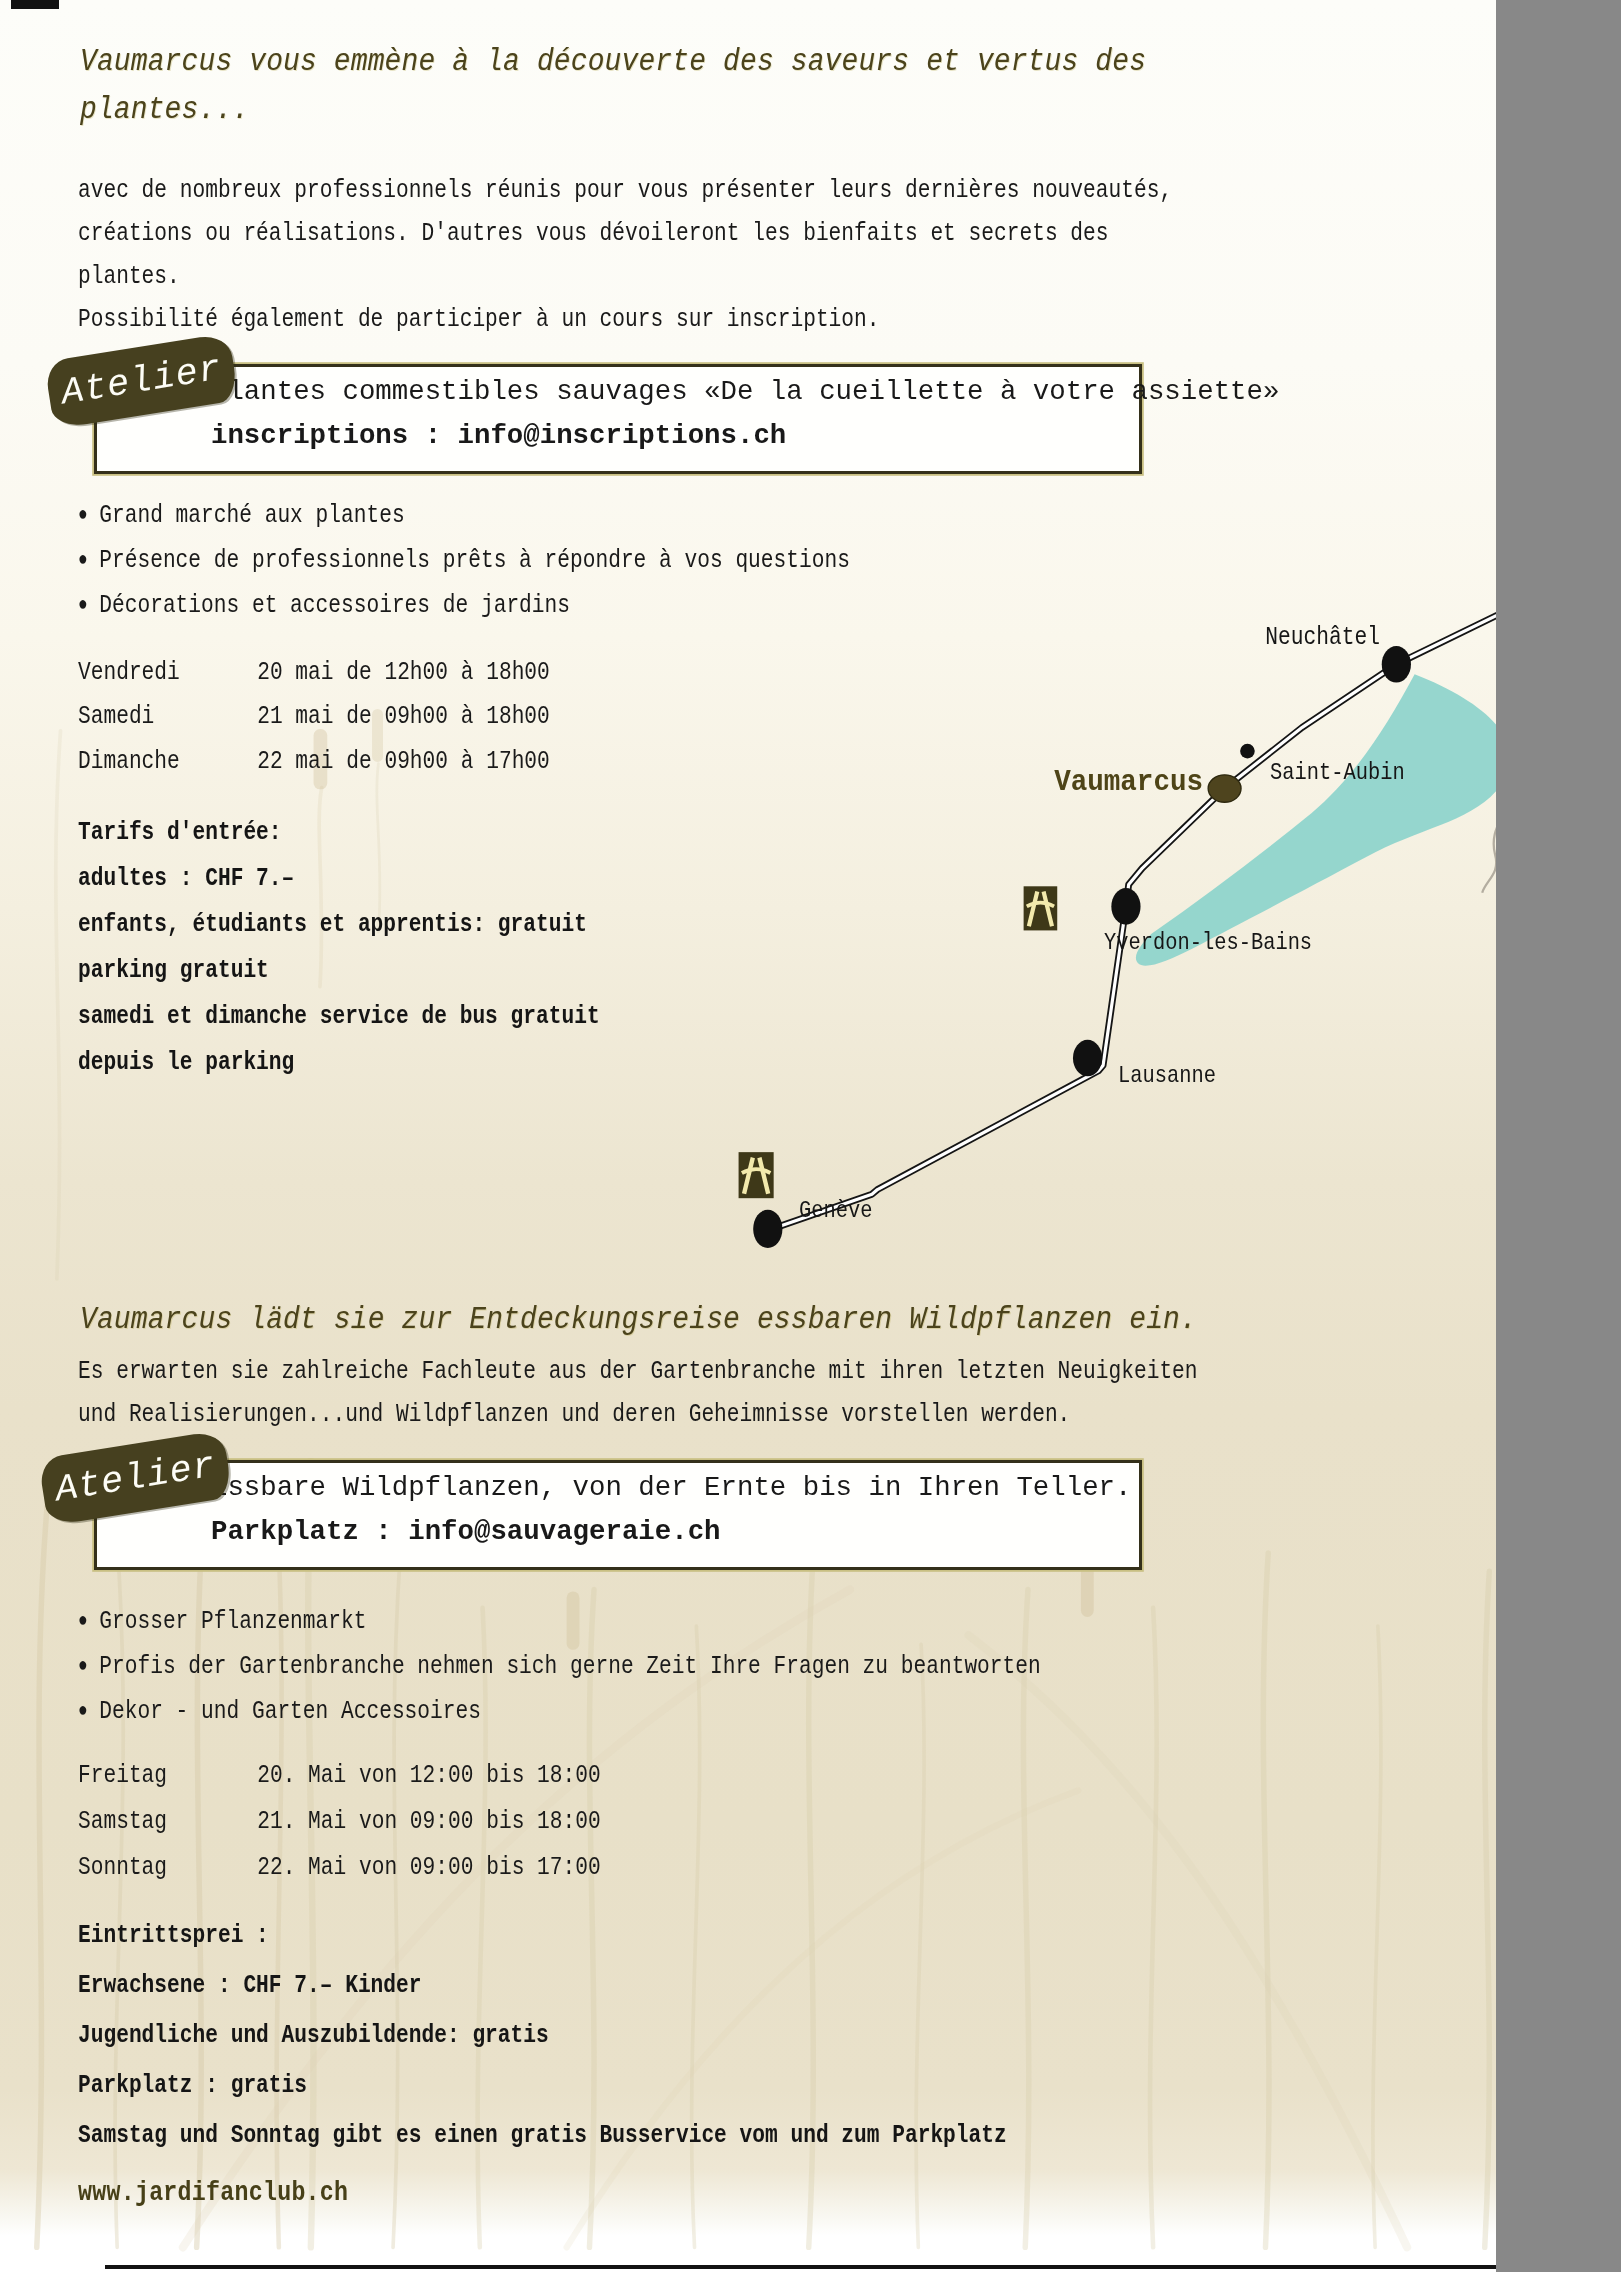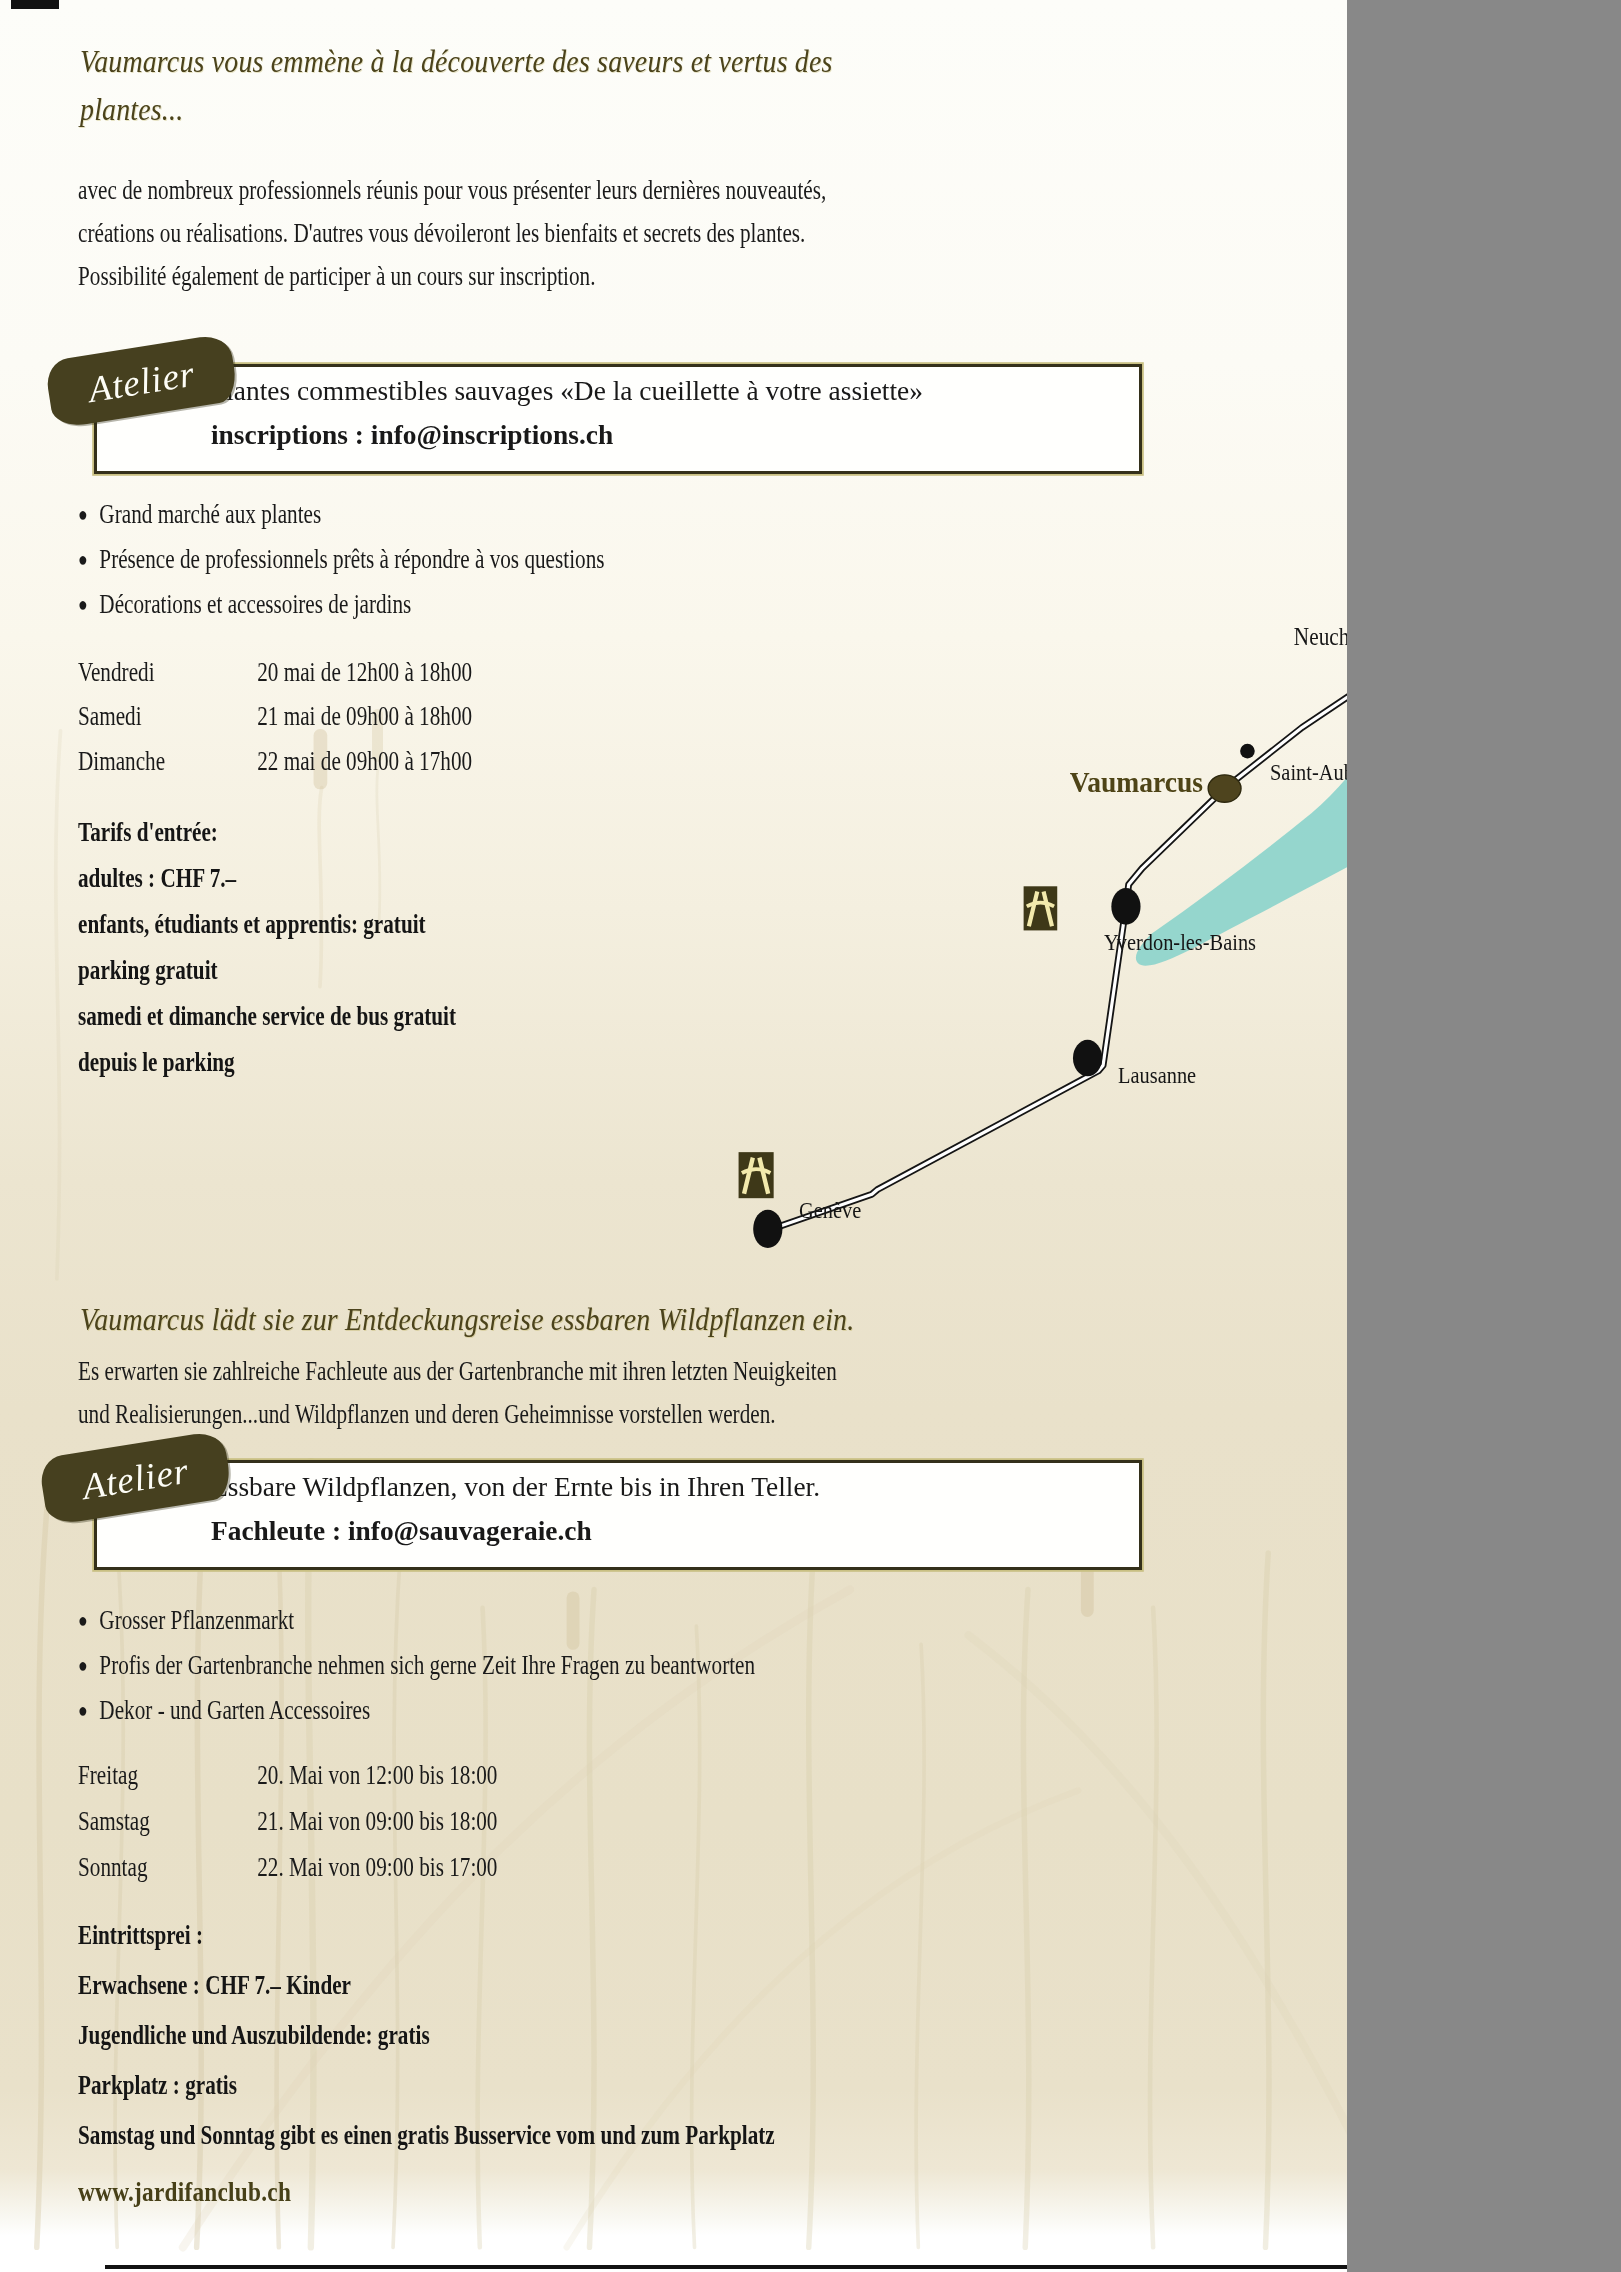--- a/index.html
+++ b/index.html
@@ -1,18 +1,18 @@
 <!DOCTYPE html>
 <html style="font-size:14.6px"><head>
 <meta charset="utf-8">
 <style>
   html,body{margin:0;padding:0;background:#888;}
   .page{
-    position:relative; width:1347px; height:2272px; overflow:hidden;
-    font-family:Liberation Serif, serif; color:#191919;
+    position:relative; width:1496px; height:2272px; overflow:hidden;
+    font-family:Liberation Mono, monospace; color:#191919;
     background:linear-gradient(180deg,
       #fdfdf9 0%, #fcfbf5 16%, #faf7ec 28%, #f4efdf 40%, #ece5d0 52%,
       #e9e1ca 62%, #e8e0c8 80%, #e9e1ca 92%, #eee7d4 95.5%,
       #f9f8f2 97.6%, #ffffff 98.4%, #ffffff 100%);
   }
   .abs{position:absolute;}
   .lines{white-space:pre-line;}
   .cond{transform:scaleX(0.8); transform-origin:0 0;}
   .body{font-size:26.5px; line-height:43px; color:#1a1a1a;}
   .title{
@@ -181,21 +181,21 @@
   <div class="mlabel" style="left:1118px;top:1062px;">Lausanne</div>
   <div class="mlabel" style="left:799px;top:1197px;">Genève</div>
 
   <div class="abs title lines" style="left:80px;top:1296px;">Vaumarcus lädt sie zur Entdeckungsreise essbaren Wildpflanzen ein.</div>
 
   <div class="abs body cond lines" style="left:78px;top:1350px;">Es erwarten sie zahlreiche Fachleute aus der Gartenbranche mit ihren letzten Neuigkeiten
 und Realisierungen...und Wildpflanzen und deren Geheimnisse vorstellen werden.</div>
 
   <div class="atelier-box" style="left:94px;top:1460px;">
     <div class="l1">Essbare Wildpflanzen, von der Ernte bis in Ihren Teller.</div>
-    <div class="l2">Fachleute : info@sauvageraie.ch</div>
+    <div class="l2">Parkplatz : info@sauvageraie.ch</div>
   </div>
   <div class="badge" style="left:42px;top:1444px;">
     <span>Atelier</span>
   </div>
 
   <div class="abs body cond" style="left:78px;top:1599px;">
     <span class="dot">●</span><span>Grosser Pflanzenmarkt</span>
   </div>
   <div class="abs body cond" style="left:78px;top:1644px;">
     <span class="dot">●</span><span>Profis der Gartenbranche nehmen sich gerne Zeit Ihre Fragen zu beantworten</span>

